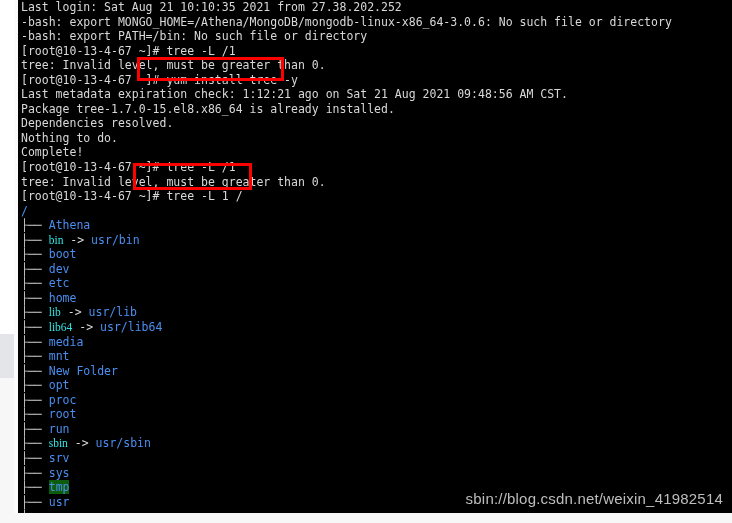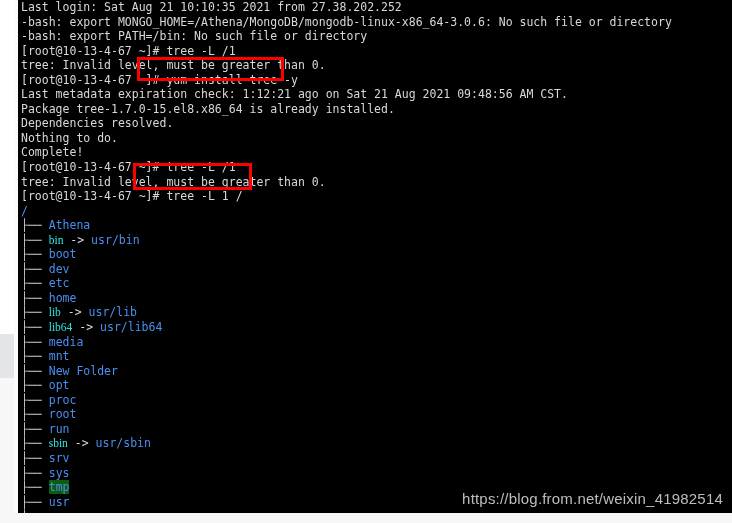--- a/index.html
+++ b/index.html
@@ -124,16 +124,16 @@
   </div>
   <div class="gutter-edge"></div>
 
   <div class="terminal">
     <div class="term-lines" id="term-body"><div class="ln"><span class="c-white">Last login: Sat Aug 21 10:10:35 2021 from 27.38.202.252</span></div><div class="ln"><span class="c-white">-bash: export MONGO_HOME=/Athena/MongoDB/mongodb-linux-x86_64-3.0.6: No such file or directory</span></div><div class="ln"><span class="c-white">-bash: export PATH=/bin: No such file or directory</span></div><div class="ln"><span class="c-white">[root@10-13-4-67 ~]# tree -L /1</span></div><div class="ln"><span class="c-white">tree: Invalid level, must be greater than 0.</span></div><div class="ln"><span class="c-white">[root@10-13-4-67 ~]# yum install tree -y</span></div><div class="ln"><span class="c-white">Last metadata expiration check: 1:12:21 ago on Sat 21 Aug 2021 09:48:56 AM CST.</span></div><div class="ln"><span class="c-white">Package tree-1.7.0-15.el8.x86_64 is already installed.</span></div><div class="ln"><span class="c-white">Dependencies resolved.</span></div><div class="ln"><span class="c-white">Nothing to do.</span></div><div class="ln"><span class="c-white">Complete!</span></div><div class="ln"><span class="c-white">[root@10-13-4-67 ~]# tree -L /1</span></div><div class="ln"><span class="c-white">tree: Invalid level, must be greater than 0.</span></div><div class="ln"><span class="c-white">[root@10-13-4-67 ~]# tree -L 1 /</span></div><div class="ln"><span class="c-blue">/</span></div><div class="ln"><span class="c-branch">├── </span><span class="c-blue">Athena</span></div><div class="ln"><span class="c-branch">├── </span><span class="c-cyan">bin</span><span class="c-white"> -&gt; </span><span class="c-blue">usr/bin</span></div><div class="ln"><span class="c-branch">├── </span><span class="c-blue">boot</span></div><div class="ln"><span class="c-branch">├── </span><span class="c-blue">dev</span></div><div class="ln"><span class="c-branch">├── </span><span class="c-blue">etc</span></div><div class="ln"><span class="c-branch">├── </span><span class="c-blue">home</span></div><div class="ln"><span class="c-branch">├── </span><span class="c-cyan">lib</span><span class="c-white"> -&gt; </span><span class="c-blue">usr/lib</span></div><div class="ln"><span class="c-branch">├── </span><span class="c-cyan">lib64</span><span class="c-white"> -&gt; </span><span class="c-blue">usr/lib64</span></div><div class="ln"><span class="c-branch">├── </span><span class="c-blue">media</span></div><div class="ln"><span class="c-branch">├── </span><span class="c-blue">mnt</span></div><div class="ln"><span class="c-branch">├── </span><span class="c-blue">New Folder</span></div><div class="ln"><span class="c-branch">├── </span><span class="c-blue">opt</span></div><div class="ln"><span class="c-branch">├── </span><span class="c-blue">proc</span></div><div class="ln"><span class="c-branch">├── </span><span class="c-blue">root</span></div><div class="ln"><span class="c-branch">├── </span><span class="c-blue">run</span></div><div class="ln"><span class="c-branch">├── </span><span class="c-cyan">sbin</span><span class="c-white"> -&gt; </span><span class="c-blue">usr/sbin</span></div><div class="ln"><span class="c-branch">├── </span><span class="c-blue">srv</span></div><div class="ln"><span class="c-branch">├── </span><span class="c-blue">sys</span></div><div class="ln"><span class="c-branch">├── </span><span class="c-sticky">tmp</span></div><div class="ln"><span class="c-branch">├── </span><span class="c-blue">usr</span></div><div class="ln"><span class="c-branch">└── </span><span class="c-blue">var</span></div></div>
   </div>
 
   <div class="redbox" id="redbox-1"></div>
   <div class="redbox" id="redbox-2"></div>
 
-  <div class="watermark">https://blog.from.net/weixin_41982514</div>
+  <div class="watermark">sbin://blog.csdn.net/weixin_41982514</div>
 
   <div class="bottom-strip"></div>
 </div>
 
 </body></html>

